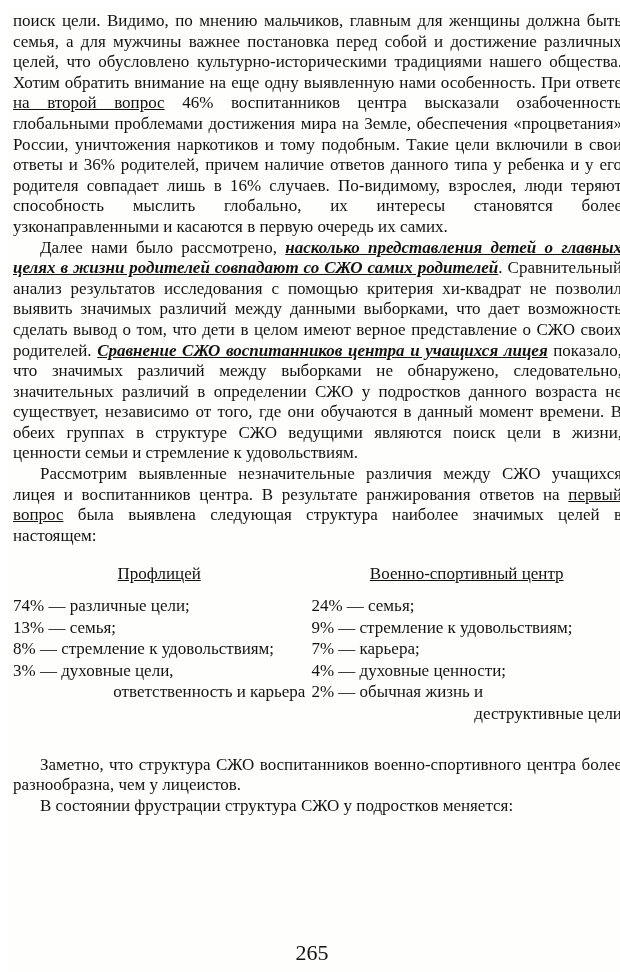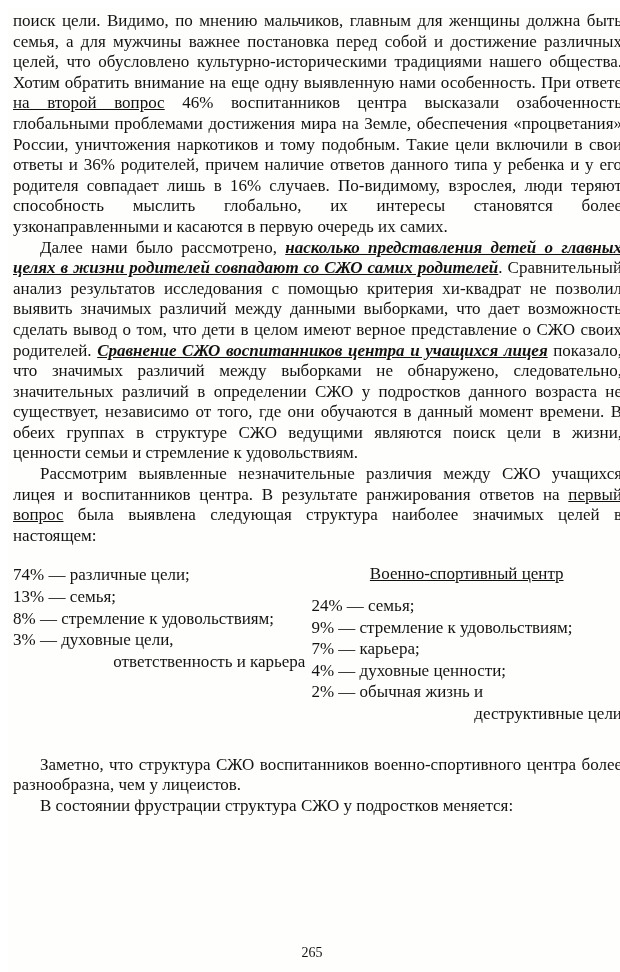--- a/index.html
+++ b/index.html
@@ -24,36 +24,37 @@
   .columns { display: flex; margin: 18px 0 30px; }
   .col.left  { width: 49%; padding-right: 6px; }
   .col.right { width: 51%; }
   .col-header { text-align: center; text-decoration: underline; margin-bottom: 10px; }
   .col-item { line-height: 21.6px; text-align: left; }
   .col-item.cont { padding-left: 26px; text-align: right; }
   .page-number {
     position: absolute;
     bottom: 16px; left: 0; right: 12px;
     text-align: center;
-    font-size: 14px;
+    font-size: 22px;
   }
 </style>
 </head>
 <body>
 
 <div class="page">
 
   <p class="para"><span>поиск цели. Видимо, по мнению мальчиков, главным для женщины должна быть семья, а для мужчины важнее постановка перед собой и достижение различных целей, что обусловлено культурно-историческими традициями нашего общества. Хотим обратить внимание на еще одну выявленную нами особенность. При ответе </span><span class="u">на второй вопрос</span><span> 46% воспитанников центра высказали озабоченность глобальными проблемами достижения мира на Земле, обеспечения «процветания» России, уничтожения наркотиков и тому подобным. Такие цели включили в свои ответы и 36% родителей, причем наличие ответов данного типа у ребенка и у его родителя совпадает лишь в 16% случаев. По-видимому, взрослея, люди теряют способность мыслить глобально, их интересы становятся более узконаправленными и касаются в первую очередь их самих.</span></p>
 
   <p class="para indent"><span>Далее нами было рассмотрено, </span><span class="emph">насколько представления детей о главных целях в жизни родителей совпадают со СЖО самих родителей</span><span>. Сравнительный анализ результатов исследования с помощью критерия хи-квадрат не позволил выявить значимых различий между данными выборками, что дает возможность сделать вывод о том, что дети в целом имеют верное представление о СЖО своих родителей. </span><span class="emph">Сравнение СЖО воспитанников центра и учащихся лицея</span><span> показало, что значимых различий между выборками не обнаружено, следовательно, значительных различий в определении СЖО у подростков данного возраста не существует, независимо от того, где они обучаются в данный момент времени. В обеих группах в структуре СЖО ведущими являются поиск цели в жизни, ценности семьи и стремление к удовольствиям.</span></p>
 
   <p class="para indent"><span>Рассмотрим выявленные незначительные различия между СЖО учащихся лицея и воспитанников центра. В результате ранжирования ответов на </span><span class="u">первый вопрос</span><span> была выявлена следующая структура наиболее значимых целей в настоящем:</span></p>
 
   <div class="columns">
     <div class="col left">
+      <div class="col-header">Профлицей</div>
       <div class="col-item">74% — различные цели;</div>
       <div class="col-item">13% — семья;</div>
       <div class="col-item">8% — стремление к удовольствиям;</div>
       <div class="col-item">3% — духовные цели,</div>
       <div class="col-item cont">ответственность и карьера</div>
     </div>
     <div class="col right">
       <div class="col-header">Военно-спортивный центр</div>
       <div class="col-item">24% — семья;</div>
       <div class="col-item">9% — стремление к удовольствиям;</div>

